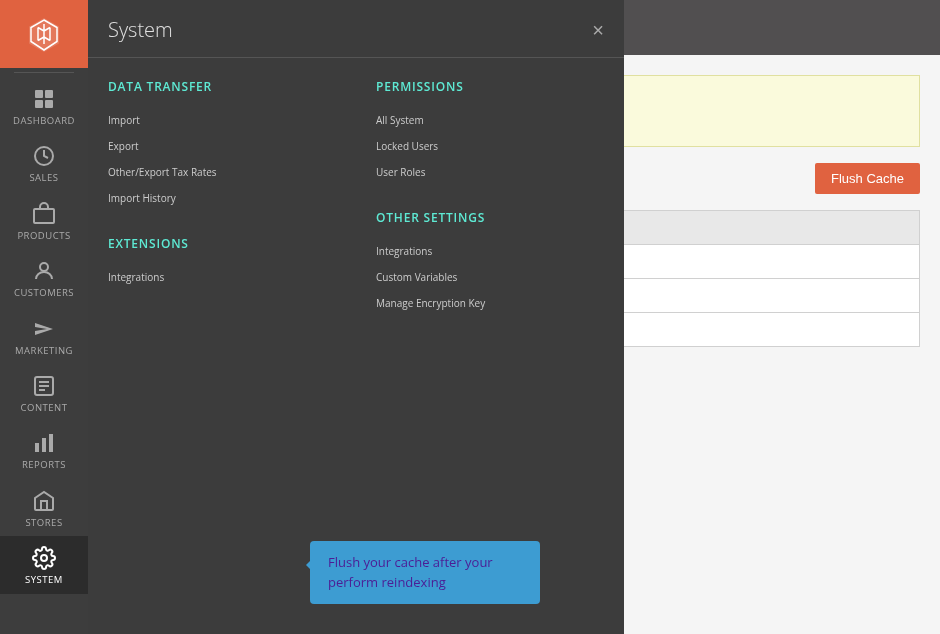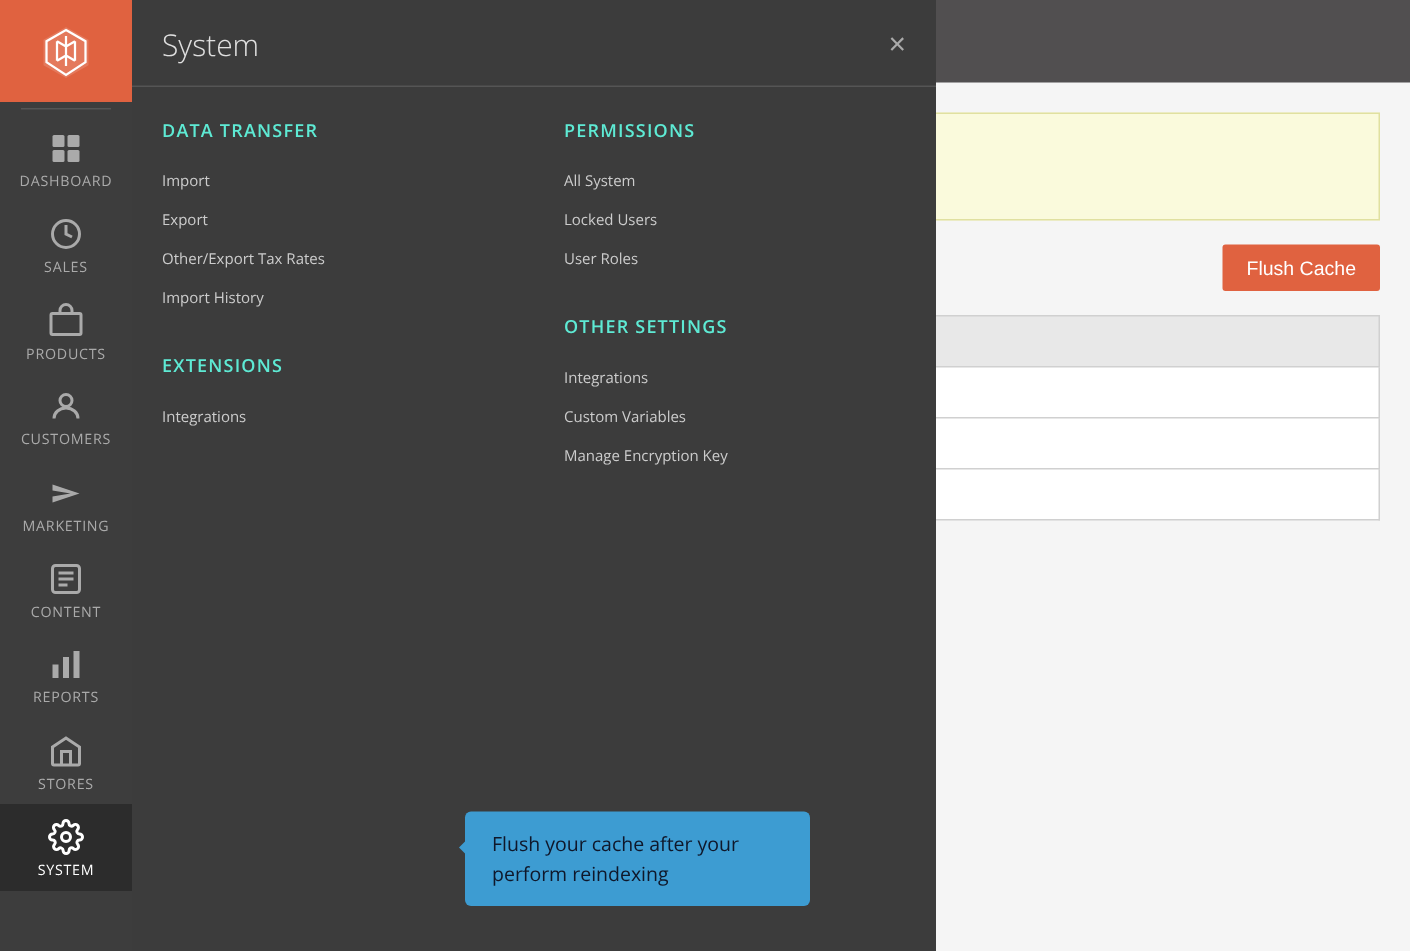--- a/index.html
+++ b/index.html
@@ -189,21 +189,21 @@
     .menu-section {
       margin-bottom: 24px;
     }
 
     
     .tooltip-bubble {
       position: absolute;
       left: 310px;
       bottom: 30px;
       background: #3d9cd2;
-      color: #0f172a;
+      color: #4c1d95;
       font-size: 13px;
       padding: 12px 18px;
       border-radius: 4px;
       max-width: 230px;
       line-height: 1.5;
       z-index: 200;
     }
     .tooltip-bubble::before {
       content: '';
       position: absolute;

